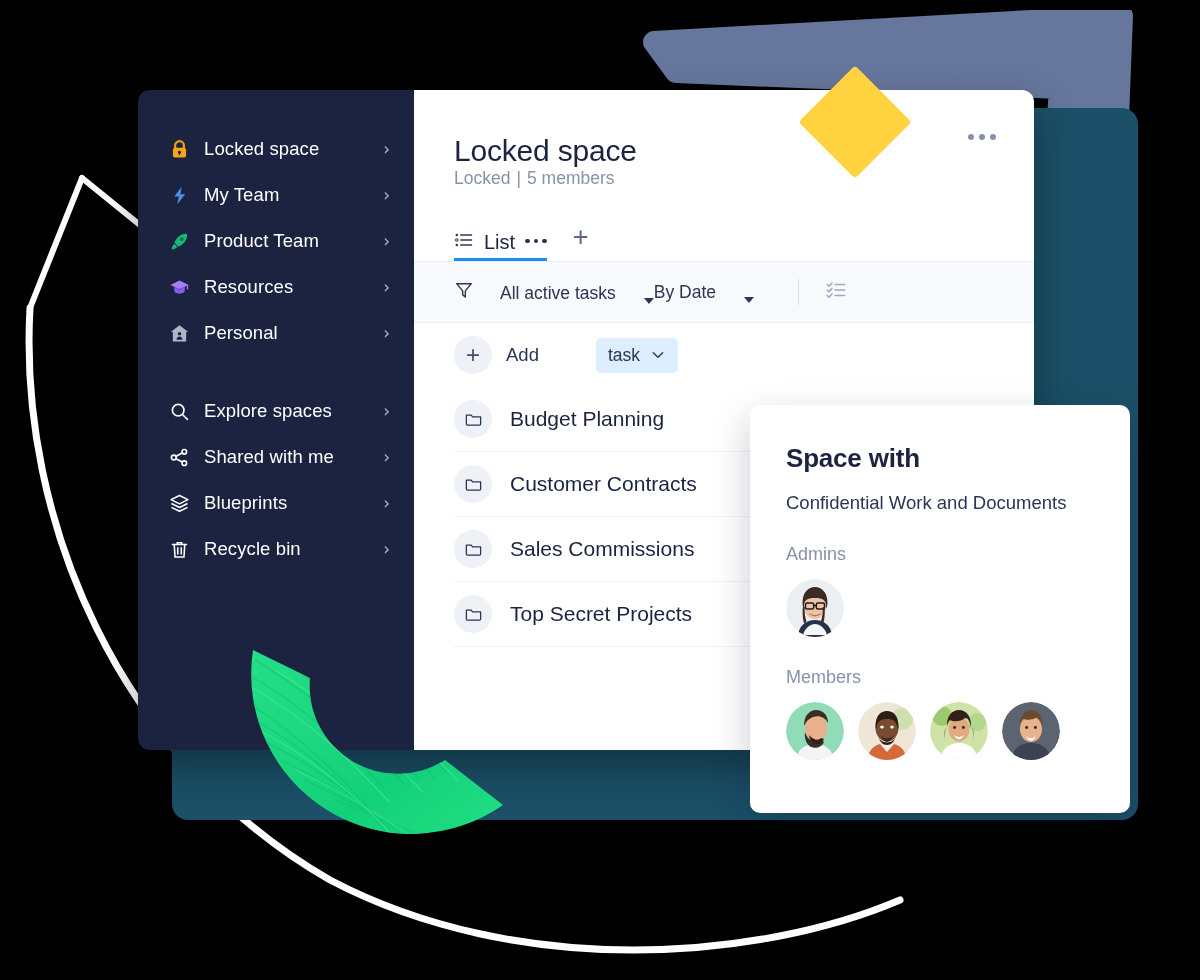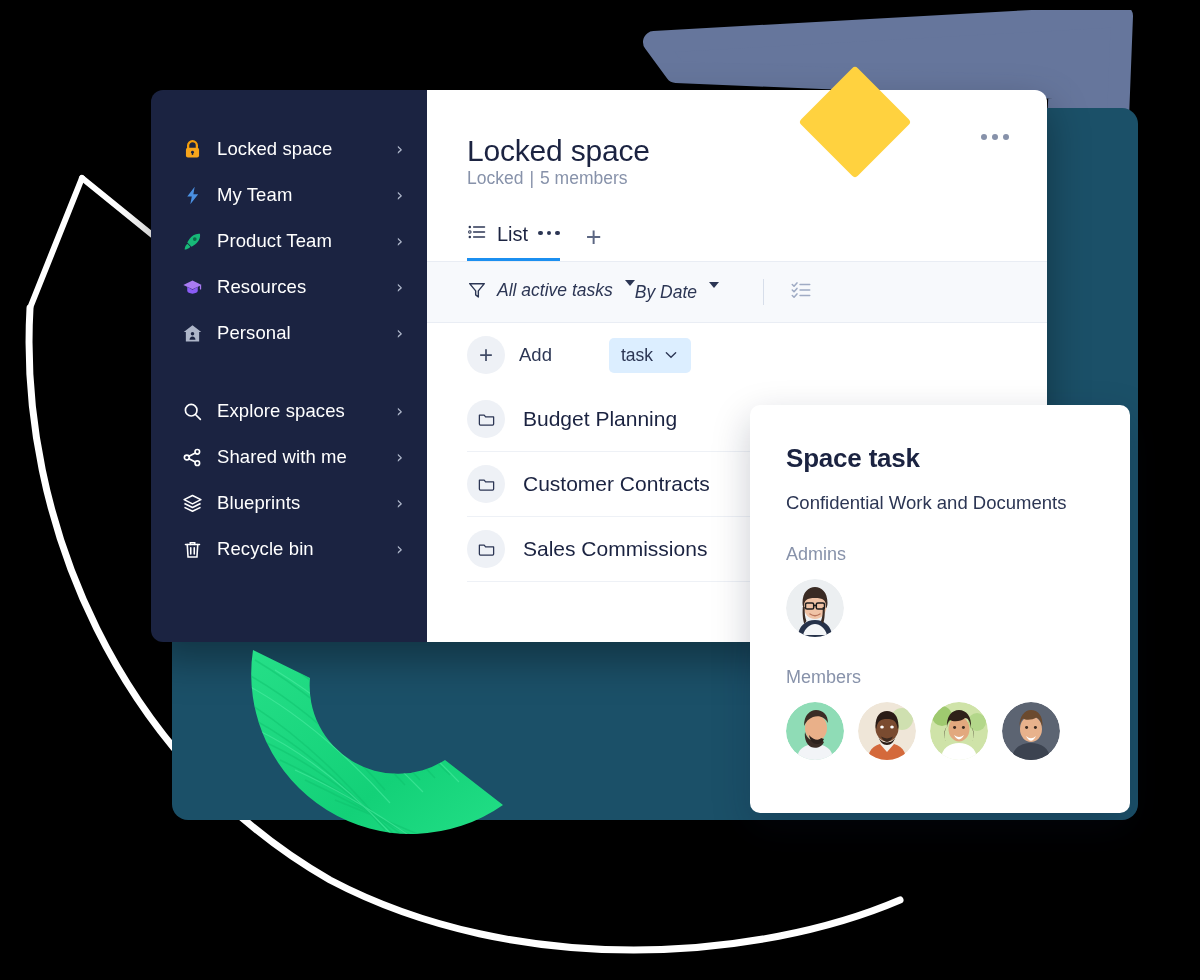--- a/index.html
+++ b/index.html
@@ -24,22 +24,22 @@
 
   
   #teal-card {
     position: absolute; left: 172px; top: 108px;
     width: 966px; height: 712px;
     background: #1b5068; border-radius: 16px; z-index: 4;
   }
 
   
   #app-window {
-    position: absolute; left: 151px; top: 90px;
-    width: 896px; height: 552px;
+    position: absolute; left: 138px; top: 90px;
+    width: 896px; height: 660px;
     border-radius: 12px; overflow: hidden;
     display: flex; z-index: 10;
     box-shadow: 0 18px 40px rgba(0,0,0,.35);
   }
 
   
   #sidebar {
     width: 276px; flex: 0 0 276px; background: #1b2341;
     padding: 36px 0 0 0; color: #fff;
   }
@@ -68,37 +68,37 @@
   }
   #kebab i { width: 6px; height: 6px; border-radius: 50%; background: #8792aa; display:block; }
 
   
   #tab-row {
     display: flex; align-items: flex-end; gap: 0;
     padding: 34px 40px 0 40px; height: 72px;
   }
   .tab {
     display: flex; align-items: center; gap: 10px;
-    padding-bottom: 12px; border-bottom: 3px solid #1b8ff0; cursor: pointer;
+    padding-bottom: 4px; border-bottom: 3px solid #1b8ff0; cursor: pointer;
   }
   .tab .tname { font-size: 20px; color: #1b2341; }
   .tab-dots { display: flex; gap: 4px; align-items: center; padding-bottom: 2px; }
   .tab-dots i { width: 4.5px; height: 4.5px; border-radius: 50%; background: #2c3654; display: block; }
   #tab-plus {
     margin-left: 26px; padding-bottom: 12px; font-size: 27px; color: #5b6682;
     line-height: .8; cursor: pointer; font-weight: 300;
   }
 
   
   #filter-bar {
     display: flex; align-items: center; gap: 0;
     height: 62px; padding: 0 40px; background: #f7f9fc;
     border-top: 1px solid #e9edf4; border-bottom: 1px solid #e9edf4;
   }
-  .fgroup { display: flex; align-items: flex-start; gap: 10px; cursor: pointer; font-style: italic; }
+  .fgroup { display: flex; align-items: flex-end; gap: 26px; cursor: pointer; }
   .fgroup .ftxt { font-size: 17.5px; color: #2c3654; }
   .caret { width: 0; height: 0; border-left: 5px solid transparent; border-right: 5px solid transparent; border-top: 6px solid #2c3654; margin-left: 2px; }
   #f-bydate { }
   .vdiv { width: 1px; height: 26px; background: #d7deea; margin: 0 26px 0 44px; }
 
   
   #add-row { display: flex; align-items: center; gap: 14px; height: 64px; padding: 0 40px; }
   #add-circle {
     width: 38px; height: 38px; border-radius: 50%; background: #eef1f6;
     display: flex; align-items: center; justify-content: center;
@@ -356,20 +356,28 @@
           </span>
           <span class="task-name">Customer Contracts</span>
         </div>
         <div class="task-row">
           <span class="task-ic">
             <svg viewBox="0 0 24 24" width="19" height="19" fill="none" stroke="#2c3654" stroke-width="1.6" stroke-linejoin="round">
                 <path d="M3 6.6 h6.1 l1.7 2.1 H21 v9 a1.3 1.3 0 0 1 -1.3 1.3 H4.3 A1.3 1.3 0 0 1 3 17.7 Z"></path>
               </svg>
           </span>
           <span class="task-name">Sales Commissions</span>
+        </div>
+        <div class="task-row">
+          <span class="task-ic">
+            <svg viewBox="0 0 24 24" width="19" height="19" fill="none" stroke="#2c3654" stroke-width="1.6" stroke-linejoin="round">
+                <path d="M3 6.6 h6.1 l1.7 2.1 H21 v9 a1.3 1.3 0 0 1 -1.3 1.3 H4.3 A1.3 1.3 0 0 1 3 17.7 Z"></path>
+              </svg>
+          </span>
+          <span class="task-name">Top Secret Projects</span>
         </div>
       </div>
 
     </section>
   </div>
 
   <svg id="green-arc" class="deco" viewBox="0 0 300 240">
     <defs>
       <clipPath id="arcClip">
         <path d="M 18 10 A 160 160 0 0 0 268 165 L 210 120 A 88 88 0 0 1 75 38 Z"></path>
@@ -405,21 +413,21 @@
         <path d="M88 18 Q150 66 224 142"></path>
           <path d="M60 130 Q122 158 192 208"></path>
           <path d="M130 52 Q185 88 252 138"></path>
       </g>
     </g>
   </svg>
 
   <div id="yellow-diamond" class="deco"></div>
 
   <aside id="space-info">
-    <h2 id="si-title">Space task</h2>
+    <h2 id="si-title">Space with</h2>
     <p id="si-sub">Confidential Work and Documents</p>
 
     <div class="si-section">Admins</div>
     <div id="admins-row">
       <span class="avatar">
         <svg viewBox="0 0 58 58">
             <circle cx="29" cy="29" r="29" fill="#eceff1"></circle>
             <path d="M12 58 c0 -11 8 -17 17 -17 s17 6 17 17 z" fill="#26324a"></path>
             <path d="M17 56 c2 -7 7 -11 12 -11 s10 4 12 11 z" fill="#f4f6f8"></path>
             <ellipse cx="29" cy="27" rx="11.5" ry="13" fill="#f0c3a6"></ellipse>

